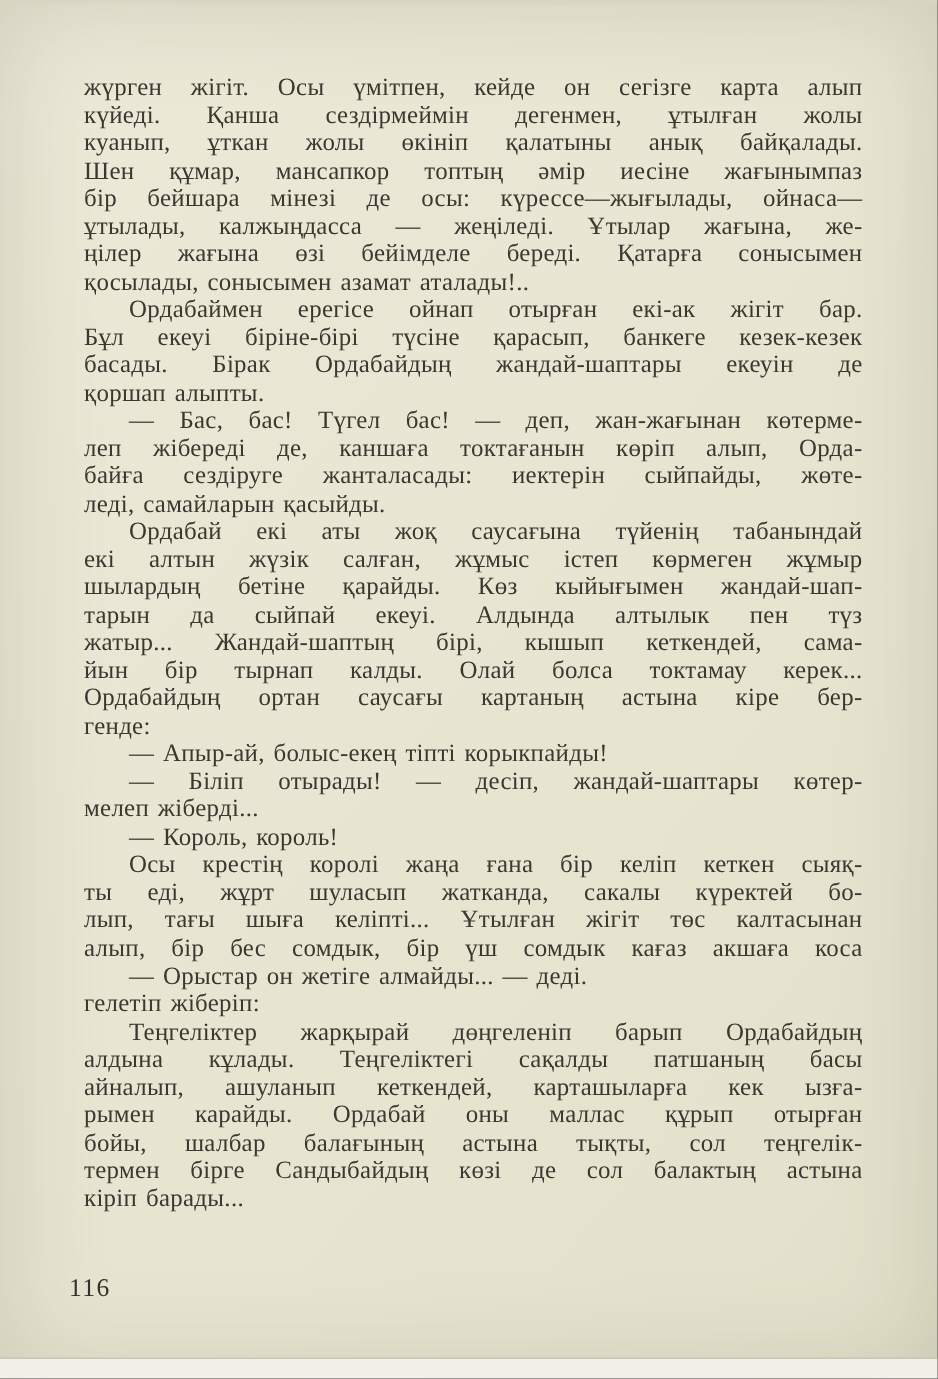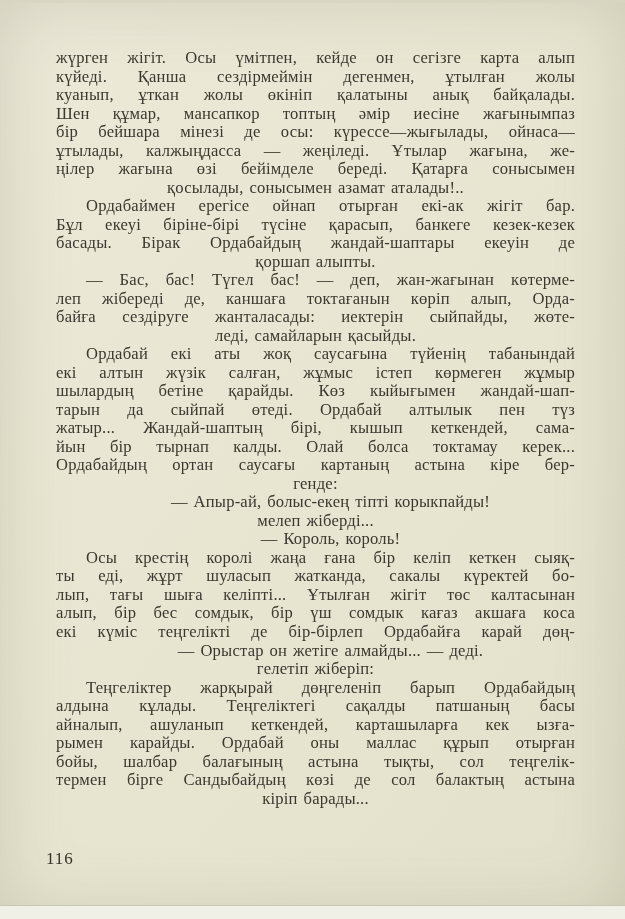--- a/index.html
+++ b/index.html
@@ -29,21 +29,20 @@
     width: 519px;
     color: #3a3830;
   }
   .line {
     height: 18.53px;
     line-height: 18.53px;
     font-size: 16.6px;
     letter-spacing: 0.2px;
     word-spacing: 1.5px;
     white-space: nowrap;
-    text-align: center;
   }
   .line.justify {
     white-space: normal;
     text-align: justify;
     text-align-last: justify;
   }
   .line.indent { text-indent: 30px; }
   .page-number {
     position: absolute;
     left: 46px;
@@ -72,33 +71,33 @@
       <div class="line justify">Бұл екеуі біріне-бірі түсіне қарасып, банкеге кезек-кезек</div>
       <div class="line justify">басады. Бірак Ордабайдың жандай-шаптары екеуін де</div>
       <div class="line">қоршап алыпты.</div>
       <div class="line indent justify">— Бас, бас! Түгел бас! — деп, жан-жағынан көтерме-</div>
       <div class="line justify">леп жібереді де, каншаға токтағанын көріп алып, Орда-</div>
       <div class="line justify">байға сездіруге жанталасады: иектерін сыйпайды, жөте-</div>
       <div class="line">леді, самайларын қасыйды.</div>
       <div class="line indent justify">Ордабай екі аты жоқ саусағына түйенің табанындай</div>
       <div class="line justify">екі алтын жүзік салған, жұмыс істеп көрмеген жұмыр</div>
       <div class="line justify">шылардың бетіне қарайды. Көз кыйығымен жандай-шап-</div>
-      <div class="line justify">тарын да сыйпай өтеді. Ордабай алтылык пен түз</div>
+      <div class="line justify">тарын да сыйпай екеуі. Алдында алтылык пен түз</div>
       <div class="line justify">жатыр... Жандай-шаптың бірі, кышып кеткендей, сама-</div>
       <div class="line justify">йын бір тырнап калды. Олай болса токтамау керек...</div>
       <div class="line justify">Ордабайдың ортан саусағы картаның астына кіре бер-</div>
       <div class="line">генде:</div>
       <div class="line indent">— Апыр-ай, болыс-екең тіпті корыкпайды!</div>
+      <div class="line indent justify">— Біліп отырады! — десіп, жандай-шаптары көтер-</div>
       <div class="line">мелеп жіберді...</div>
       <div class="line indent">— Король, король!</div>
       <div class="line indent justify">Осы крестің королі жаңа ғана бір келіп кеткен сыяқ-</div>
       <div class="line justify">ты еді, жұрт шуласып жатканда, сакалы күректей бо-</div>
       <div class="line justify">лып, тағы шыға келіпті... Ұтылған жігіт төс калтасынан</div>
       <div class="line justify">алып, бір бес сомдык, бір үш сомдык кағаз акшаға коса</div>
-      <div class="line justify">екі күміс теңгелікті де бір-бірлеп Ордабайға карай дөң-</div>
       <div class="line indent">— Орыстар он жетіге алмайды... — деді.</div>
       <div class="line">гелетіп жіберіп:</div>
       <div class="line indent justify">Теңгеліктер жарқырай дөңгеленіп барып Ордабайдың</div>
       <div class="line justify">алдына кұлады. Теңгеліктегі сақалды патшаның басы</div>
       <div class="line justify">айналып, ашуланып кеткендей, карташыларға кек ызға-</div>
       <div class="line justify">рымен карайды. Ордабай оны маллас құрып отырған</div>
       <div class="line justify">бойы, шалбар балағының астына тықты, сол теңгелік-</div>
       <div class="line justify">термен бірге Сандыбайдың көзі де сол балактың астына</div>
       <div class="line">кіріп барады...</div>
     </div>

